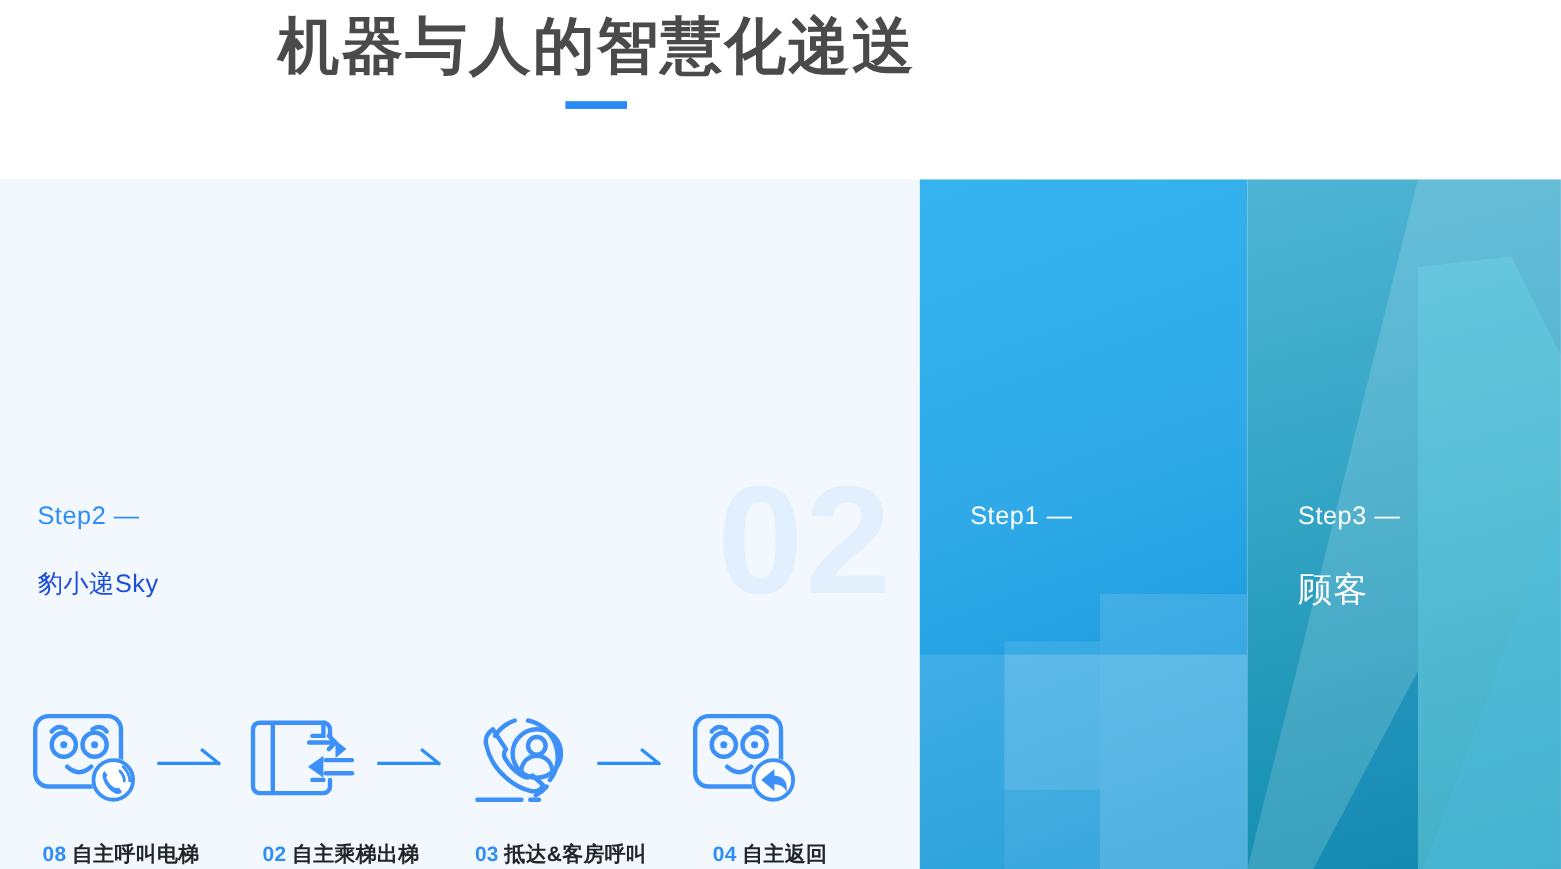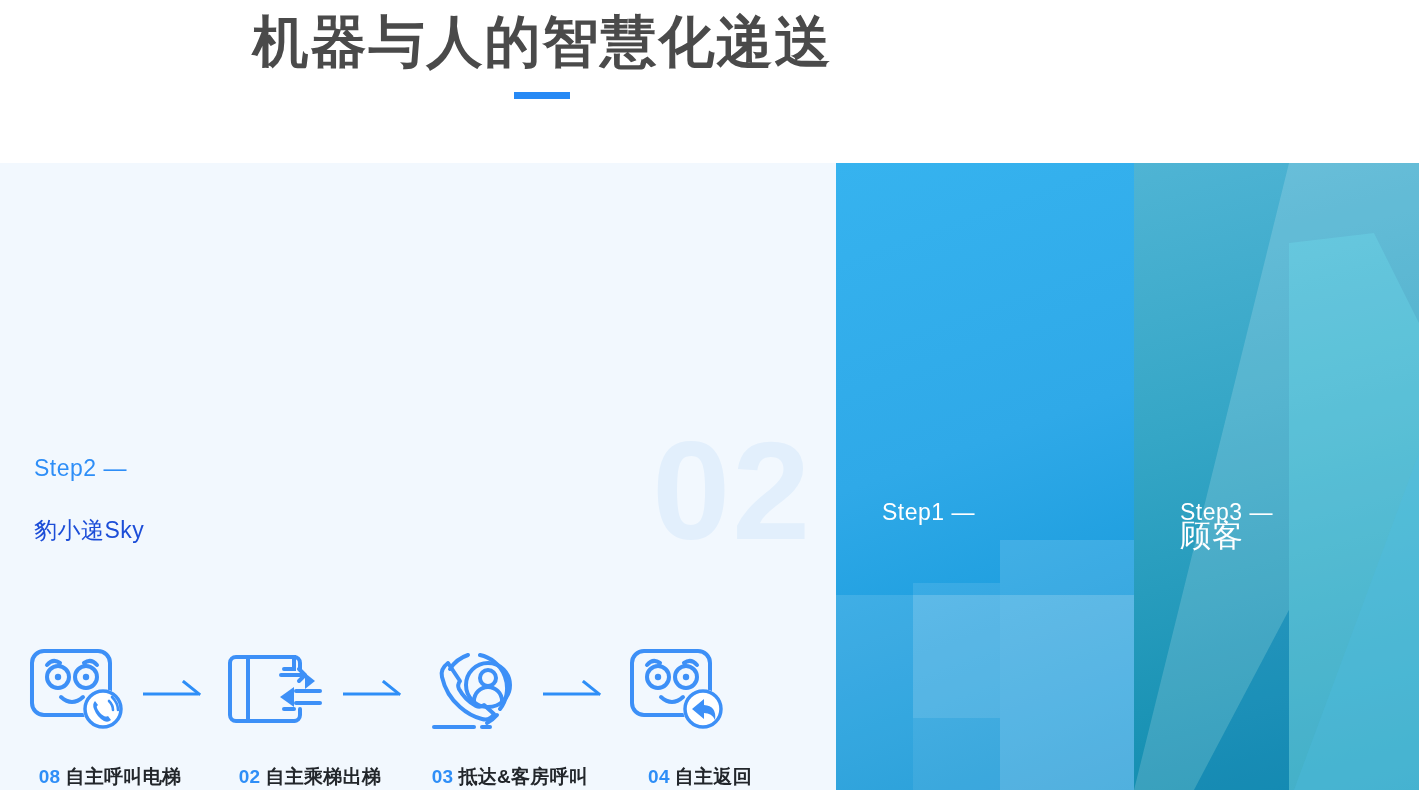--- a/index.html
+++ b/index.html
@@ -184,21 +184,21 @@
     left: 46px; top: 352px;
     font-size: 31px; color: #ffffff;
     letter-spacing: 1px; white-space: nowrap;
   }
   .r3-eyebrow { left: 46px; top: 292px; color: #ffffff; }
   .r3-heading {
     left: 46px; top: 352px;
     font-size: 31px; color: #ffffff;
     letter-spacing: 1px; white-space: nowrap;
   }
-  .right-text.step-eyebrow { color: #ffffff; margin-top: 44px; }
+  .right-text.step-eyebrow { color: #ffffff; }
 </style>
 </head>
 <body>
 
 <div class="page">
 
   <div class="header">
     <div class="page-title">机器与人的智慧化递送</div>
     <div class="title-rule"></div>
   </div>

